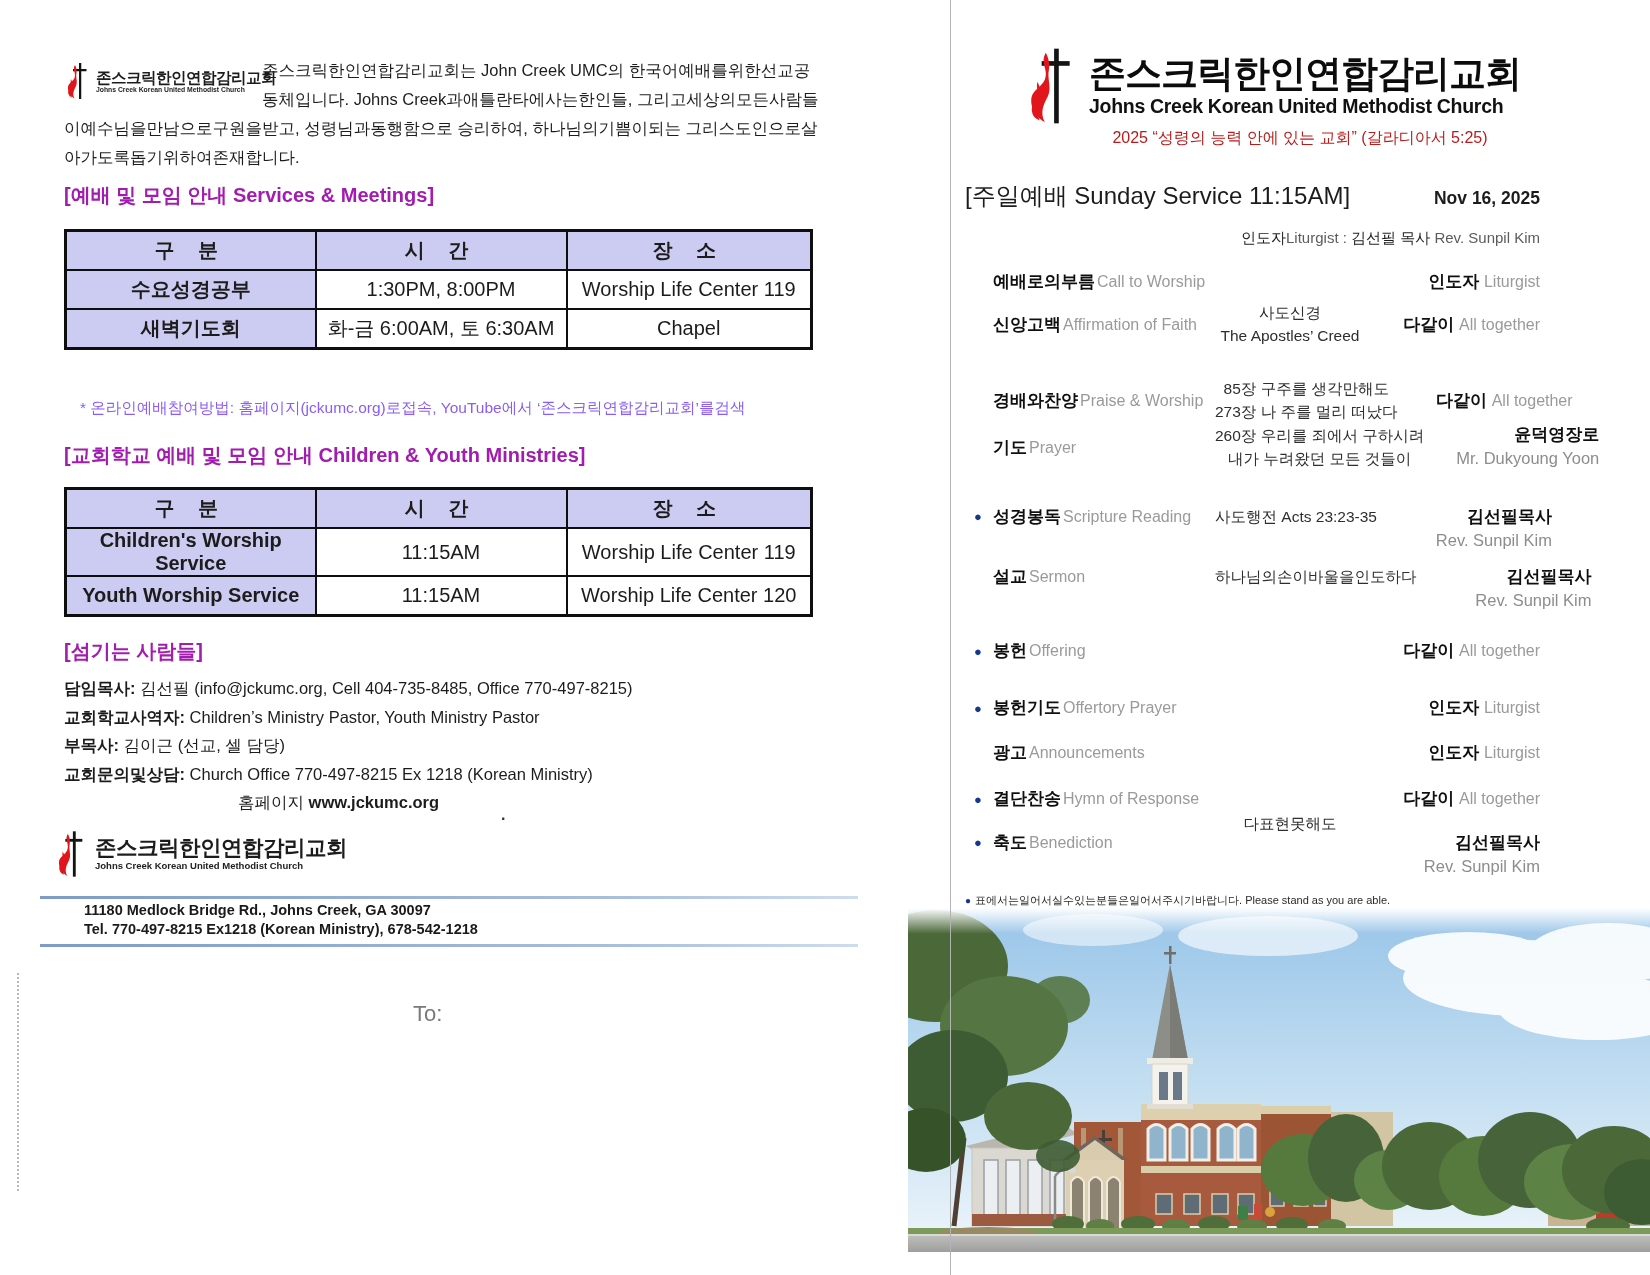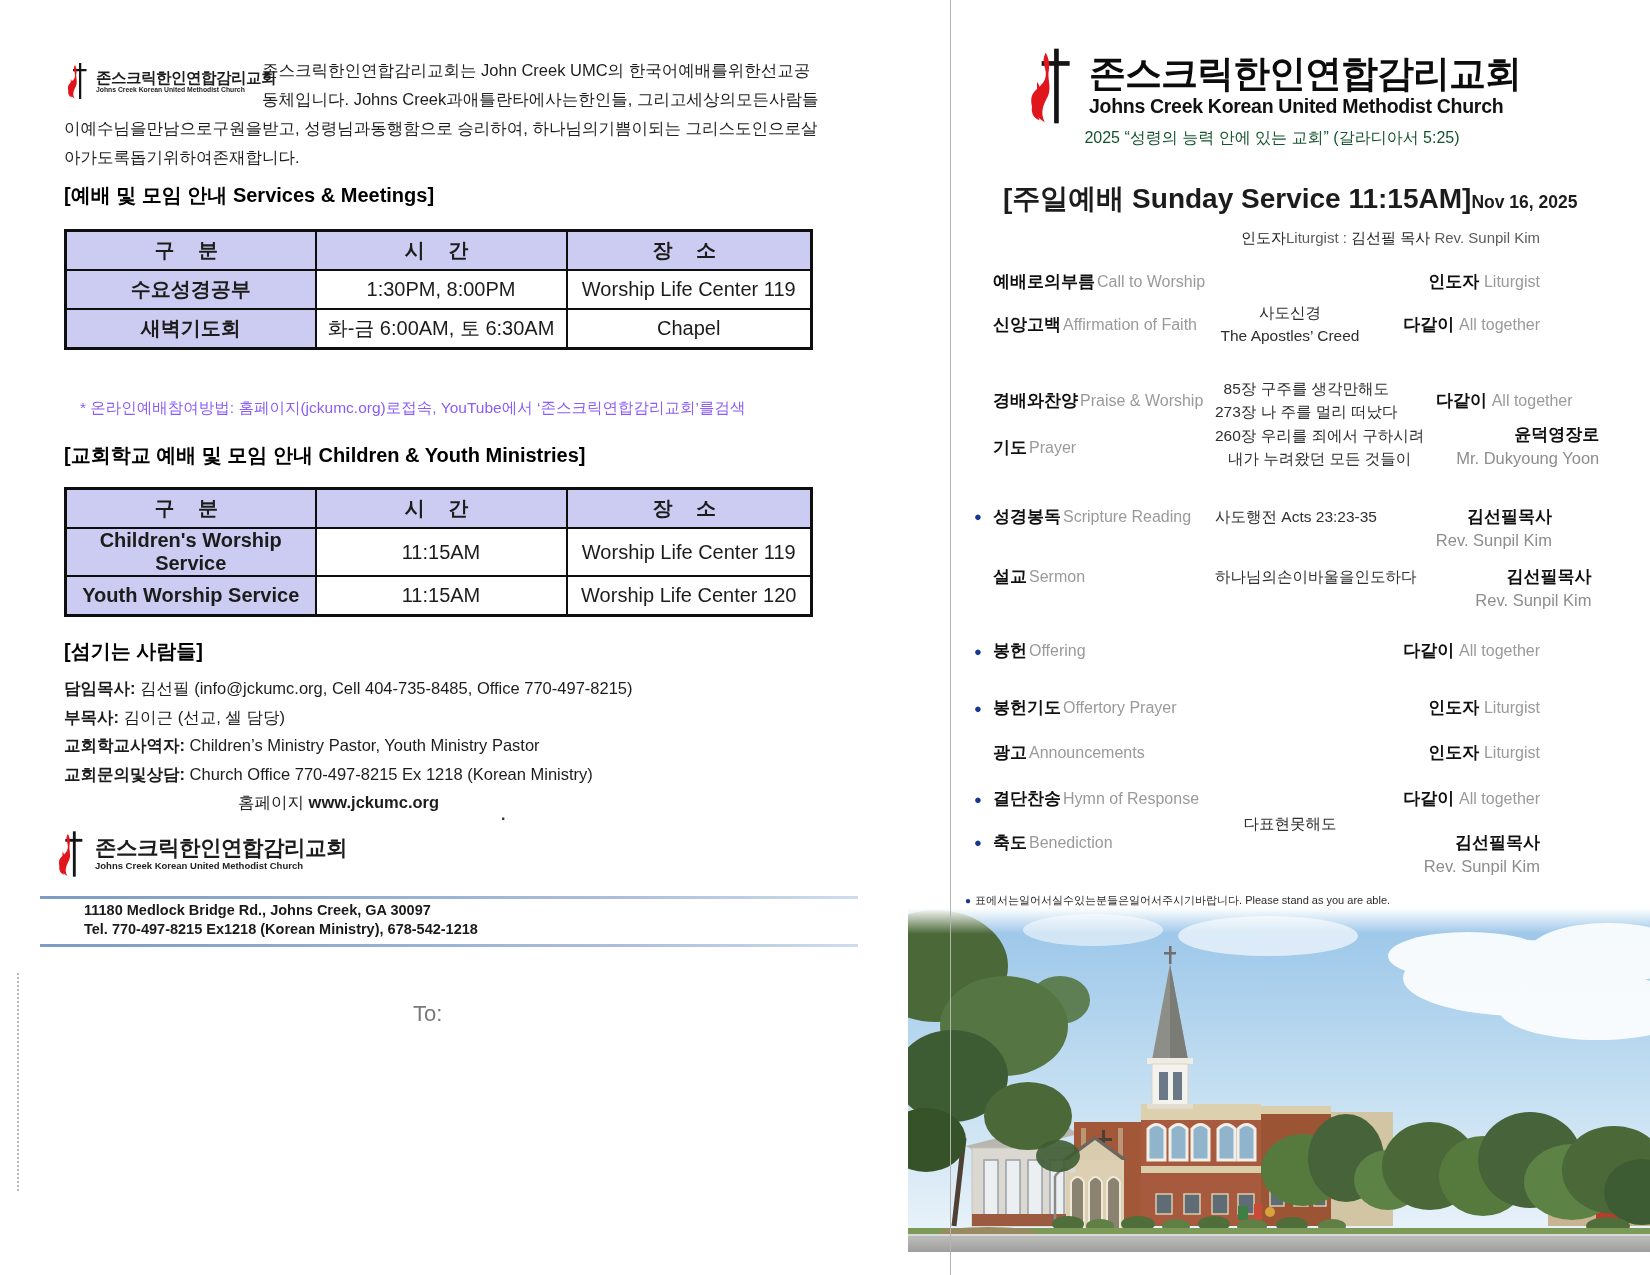--- a/index.html
+++ b/index.html
@@ -7,21 +7,21 @@
          font-family:"Liberation Sans","DejaVu Sans",sans-serif;color:#1c1c1c;}
 
   
   .page-left{position:absolute;left:0;top:0;width:905px;height:1275px;}
   .intro-block{position:absolute;left:64px;top:56px;width:756px;}
   .logo-sm{float:left;width:198px;height:50px;display:flex;align-items:center;gap:5px;}
   .logo-sm svg{width:27px;height:42px;flex:none;}
   .logo-sm .lko{font-size:15.5px;font-weight:bold;letter-spacing:-0.5px;line-height:17px;white-space:nowrap;}
   .logo-sm .len{font-size:6.8px;font-weight:bold;color:#222;white-space:nowrap;}
   .intro-p{margin:0;font-size:16.5px;line-height:29px;color:#1d1d1d;text-align:left;}
-  .sec-title{position:absolute;left:64px;font-size:20px;font-weight:bold;color:#000000;white-space:nowrap;}
+  .sec-title{position:absolute;left:64px;font-size:20px;font-weight:bold;color:#a21caf;white-space:nowrap;}
   table.blt{position:absolute;left:64px;border-collapse:collapse;width:746px;table-layout:fixed;}
   table.blt th,table.blt td{border:2px solid #0e0e0e;height:37px;text-align:center;font-size:20px;padding:0;}
   table.blt th{background:#ccccf2;font-weight:bold;letter-spacing:9px;}
   table.blt td.keycol{background:#ccccf2;font-weight:bold;}
   table.blt{border:3px solid #0e0e0e;}
   .note{position:absolute;left:80px;font-size:15.5px;color:#8b5cf6;white-space:nowrap;}
   .staff{position:absolute;left:64px;top:674px;width:760px;font-size:16.5px;line-height:28.5px;}
   .staff .lbl{font-weight:bold;}
   .homepage{position:absolute;left:238px;top:792px;font-size:16.5px;}
   .homepage .url{font-weight:bold;}
@@ -38,23 +38,23 @@
 
   
   .page-divider{position:absolute;left:950px;top:0;width:1px;height:1275px;background:#b3b3b3;z-index:6;}
 
   
   .page-right{position:absolute;left:952px;top:0;width:698px;height:1275px;}
   .r-header{position:absolute;left:0;top:46px;width:640px;display:flex;justify-content:center;align-items:center;gap:10px;}
   .r-header svg{width:56px;height:80px;flex:none;}
   .r-title .tko{font-size:37px;font-weight:bold;letter-spacing:-1px;line-height:40px;white-space:nowrap;color:#0c0c0c;}
   .r-title .ten{font-size:19.5px;font-weight:bold;letter-spacing:-0.3px;white-space:nowrap;color:#111;margin-top:1px;}
-  .theme{position:absolute;left:0;top:128px;width:640px;text-align:center;font-size:16px;color:#14532d;}
+  .theme{position:absolute;left:0;top:128px;width:640px;text-align:center;font-size:16px;color:#b91c1c;padding-left:28px;}
   .service-row{position:absolute;left:13px;top:180px;width:575px;display:flex;justify-content:space-between;align-items:baseline;}
-  .service-title{font-size:28px;font-weight:bold;white-space:nowrap;margin-left:38px;}
+  .service-title{font-size:24px;font-weight:normal;white-space:nowrap;}
   .service-date{font-size:17.5px;font-weight:bold;white-space:nowrap;}
   .liturgist{position:absolute;left:13px;top:229px;width:575px;text-align:right;font-size:15px;white-space:nowrap;}
   .liturgist .en{color:#5c5c5c;}
 
   .worship{position:absolute;left:13px;top:262px;width:575px;}
   .wrow{display:grid;grid-template-columns:250px 1fr 175px;align-items:center;}
   .wrow.topalign{align-items:start;}
   .wl{position:relative;padding-left:28px;white-space:nowrap;font-size:17px;font-weight:bold;color:#0f0f0f;line-height:23px;}
   .wl .en{font-weight:normal;color:#9a9a9a;font-size:16px;padding-left:2px;}
   .bullet{position:absolute;left:9px;top:50%;transform:translateY(-50%);color:#14388c;font-size:13px;line-height:13px;}
@@ -154,22 +154,22 @@
         <td>11:15AM</td>
         <td>Worship Life Center 120</td>
       </tr>
     </tbody>
       </table>
 
     <div class="sec-title" style="top:638px;">[섬기는 사람들]</div>
 
     <div class="staff">
       <div><span class="lbl">담임목사:</span><span> 김선필 (info@jckumc.org, Cell 404-735-8485, Office 770-497-8215)</span></div>
+      <div><span class="lbl">교회학교사역자:</span><span> Children’s Ministry Pastor, Youth Ministry Pastor</span></div>
       <div><span class="lbl">부목사:</span><span> 김이근 (선교, 셀 담당)</span></div>
-      <div><span class="lbl">교회학교사역자:</span><span> Children’s Ministry Pastor, Youth Ministry Pastor</span></div>
       <div><span class="lbl">교회문의및상담:</span><span> Church Office 770-497-8215 Ex 1218 (Korean Ministry)</span></div>
     </div>
 
     <div class="homepage"><span>홈페이지 </span><span class="url">www.jckumc.org</span></div>
     <div class="stray-dot">.</div>
 
     <div class="logo-lg">
       <svg viewBox="0 0 54 76">
           <use href="#crossflame"></use>
         </svg>

